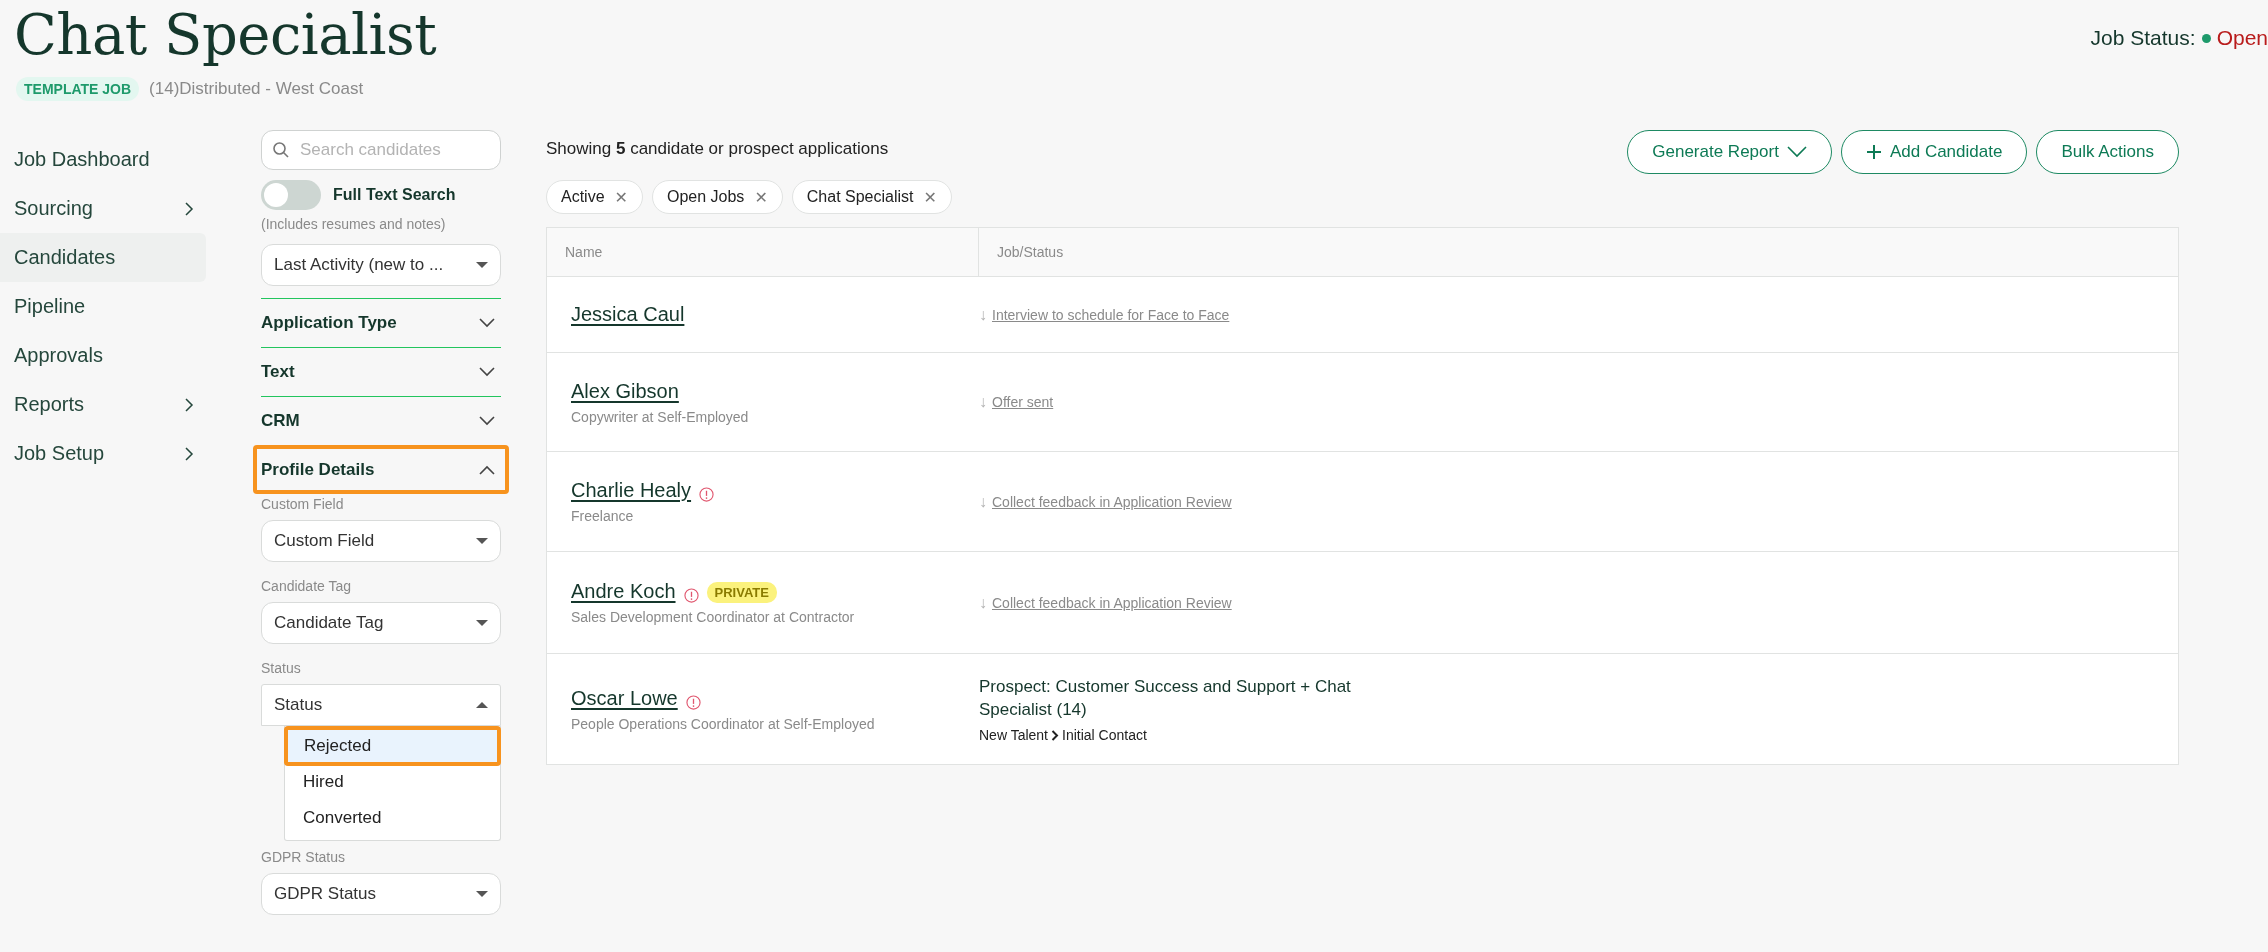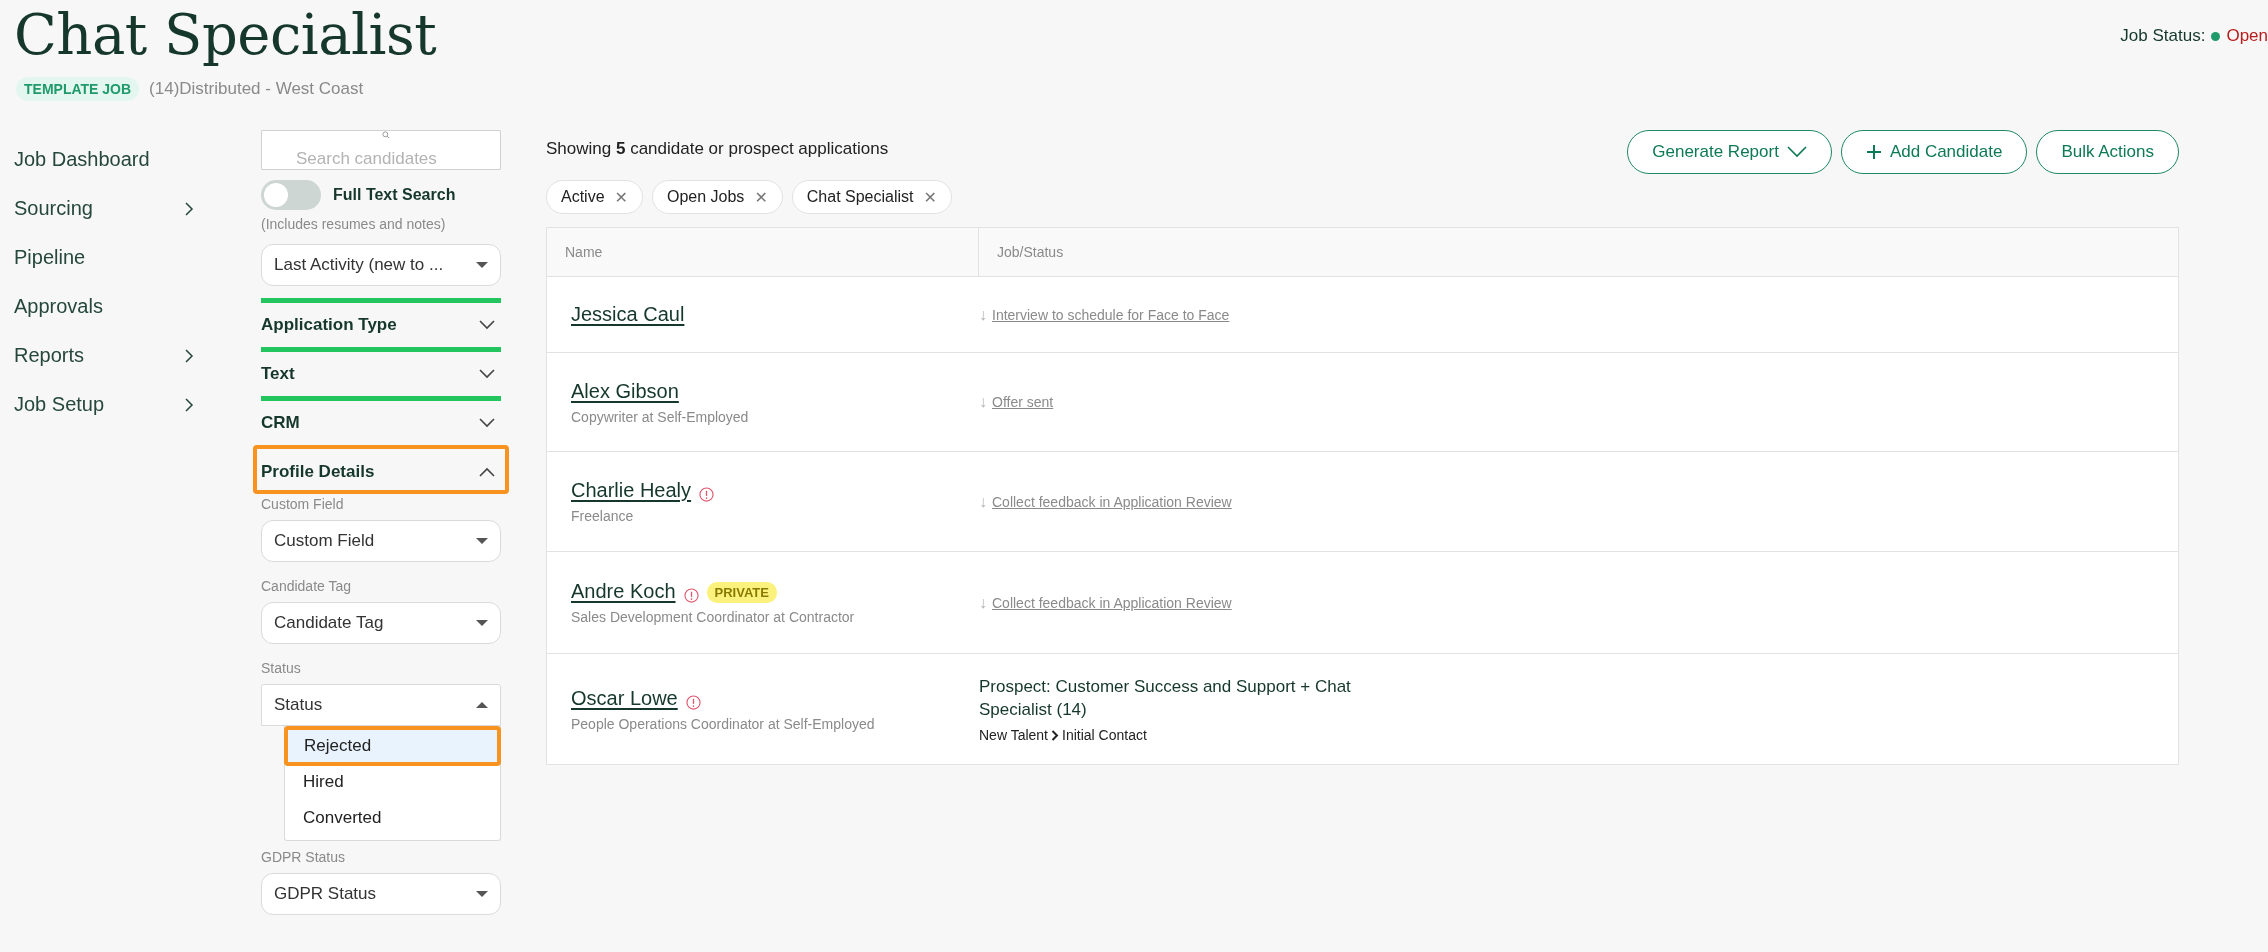--- a/index.html
+++ b/index.html
@@ -4,45 +4,45 @@
 <style>
   * { box-sizing: border-box; margin: 0; padding: 0; }
   html, body { width: 2268px; height: 952px; background: #f7f7f7; overflow: hidden; }
   body { font-family: "Liberation Sans", "DejaVu Sans", sans-serif; color: #15372c; position: relative; }
 
   .page-title { position: absolute; left: 14px; top: 2px; font-family: "DejaVu Serif", "Liberation Serif", serif; font-size: 56px; font-weight: 400; color: #15372c; letter-spacing: -0.5px; }
   .subtitle { position: absolute; left: 16px; top: 77px; display: flex; align-items: center; gap: 10px; }
   .template-badge { background: #e3f7f0; color: #1e9a6b; font-weight: 700; font-size: 14px; padding: 4px 8px; border-radius: 12px; }
   .location { color: #8a8a8a; font-size: 17px; }
 
-  .job-status { position: absolute; right: 0; top: 26px; font-size: 17px; color: #15372c; display: flex; align-items: center; gap: 6px; }
+  .job-status { position: absolute; right: 0; top: 26px; font-size: 21px; color: #15372c; display: flex; align-items: center; gap: 6px; }
   .status-dot { width: 9px; height: 9px; border-radius: 50%; background: #1e9a6b; display: inline-block; }
   .status-open { color: #b91c1c; }
 
   .nav { position: absolute; left: 0; top: 135px; width: 206px; }
   .nav-item { height: 49px; display: flex; align-items: center; justify-content: space-between; padding: 0 10px 0 14px; font-size: 20px; color: #25473c; border-radius: 0 6px 6px 0; cursor: pointer; }
   .nav-item.active { background: #eef0ef; }
   .nav-chevron { width: 14px; height: 14px; }
 
   .filters { position: absolute; left: 261px; top: 130px; width: 240px; }
-  .search { height: 40px; border: 1px solid #cfd2d1; background: #fff; border-radius: 1px; display: flex; align-items: center; padding-left: 10px; gap: 10px; flex-direction: column; }
+  .search { height: 40px; border: 1px solid #cfd2d1; background: #fff; border-radius: 12px; display: flex; align-items: center; padding-left: 10px; gap: 10px; }
   .search input { border: none; outline: none; font-size: 17px; color: #333; background: transparent; width: 180px; font-family: "Liberation Sans", sans-serif; }
   .search input::placeholder { color: #b3b3b3; }
   .toggle-row { display: flex; align-items: center; gap: 12px; margin-top: 10px; }
   .toggle { width: 60px; height: 30px; border-radius: 15px; background: #cdd6d2; position: relative; cursor: pointer; }
   .toggle-knob { position: absolute; left: 3px; top: 3px; width: 24px; height: 24px; border-radius: 50%; background: #fff; }
   .toggle-label { font-weight: 700; font-size: 16px; color: #15372c; }
   .toggle-hint { font-size: 14px; color: #8a8a8a; margin-top: 6px; }
 
   .select { height: 42px; border: 1px solid #d9dbda; background: #fff; border-radius: 12px; display: flex; align-items: center; justify-content: space-between; padding: 0 12px; font-size: 17px; color: #333; cursor: pointer; }
   .caret { width: 0; height: 0; border-left: 6px solid transparent; border-right: 6px solid transparent; border-top: 6px solid #555; }
   .caret.up { border-top: none; border-bottom: 6px solid #555; }
   .sort-select { margin-top: 12px; }
 
-  .section { height: 49px; border-top: 5px solid #22c55e; display: flex; align-items: center; justify-content: space-between; font-weight: 700; font-size: 17px; color: #15372c; padding-right: 6px; cursor: pointer; }
+  .section { height: 49px; border-top: 1px solid #22c55e; display: flex; align-items: center; justify-content: space-between; font-weight: 700; font-size: 17px; color: #15372c; padding-right: 6px; cursor: pointer; }
   .sections { margin-top: 12px; }
   .section.highlight { outline: 4px solid #f7931e; outline-offset: -2px; border-top-color: transparent; margin: 0 -6px 0 -6px; padding: 0 12px 0 6px; height: 45px; margin-top: 2px; border-radius: 2px; }
   .field-label { font-size: 14px; color: #8a8a8a; margin-top: 16px; margin-bottom: 8px; }
   .field-label.first { margin-top: 4px; }
   .dropdown-wrap { position: relative; }
   .dropdown-list { background: #fff; border: 1px solid #d9dbda; border-top: none; border-radius: 0 0 3px 3px; padding: 2px 0 4px 0; margin-left: 23px; }
   .dropdown-option { height: 36px; display: flex; align-items: center; padding-left: 18px; font-size: 17px; color: #222; cursor: pointer; }
   .dropdown-option.selected { background: #e9f3fd; outline: 4px solid #f7931e; outline-offset: -2px; margin: 0 1px; border-radius: 2px; }
   .gdpr-label { margin-top: 8px; }
 
@@ -91,20 +91,23 @@
 <nav class="nav">
   <div class="nav-item">
       <span>Job Dashboard</span>
     </div>
   <div class="nav-item">
       <span>Sourcing</span>
     <svg class="nav-chevron" viewBox="0 0 14 14">
         <path d="M4 1 L10 7 L4 13" fill="none" stroke="#25473c" stroke-width="1.5"></path>
       </svg>
     </div>
+  <div class="nav-item active">
+      <span>Candidates</span>
+    </div>
   <div class="nav-item">
       <span>Pipeline</span>
     </div>
   <div class="nav-item">
       <span>Approvals</span>
     </div>
   <div class="nav-item">
       <span>Reports</span>
     <svg class="nav-chevron" viewBox="0 0 14 14">
         <path d="M4 1 L10 7 L4 13" fill="none" stroke="#25473c" stroke-width="1.5"></path>

